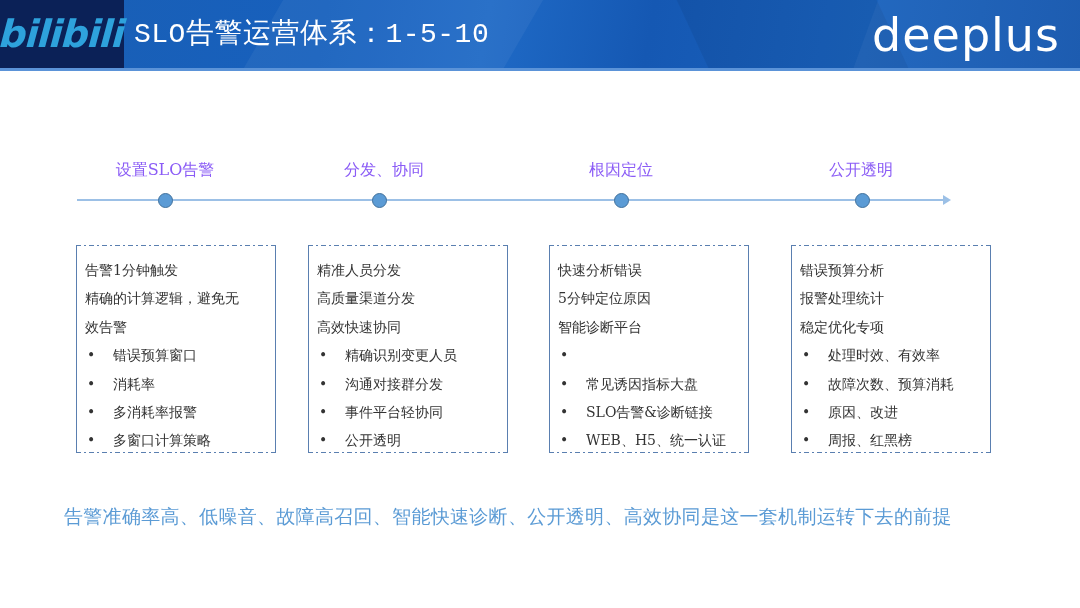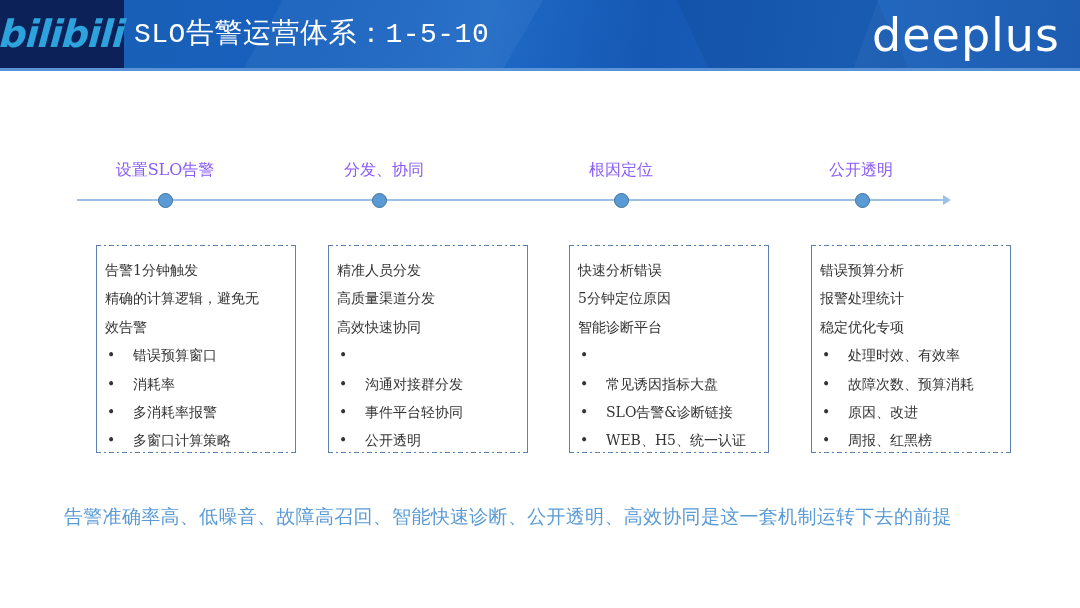--- a/index.html
+++ b/index.html
@@ -62,21 +62,20 @@
     }
     .stage-label {
       position: absolute; top: 160px; font-size: 16px; color: #8b5cf6;
       transform: translateX(-50%); white-space: nowrap; text-align: center;
     }
     .card {
       position: absolute; top: 245px; width: 200px; height: 208px;
       border: 1.5px dashed #5a7fb0; box-sizing: border-box;
       padding: 10px 0 0 8px;
       border-image: repeating-linear-gradient(90deg, #5a7fb0 0 5px, transparent 5px 8px, #5a7fb0 8px 10px, transparent 10px 13px) 1;
-      margin-left: 20px;
     }
     .card-line {
       font-size: 14px; color: #333333; height: 28.4px; line-height: 28.4px; white-space: nowrap;
     }
     .bullet-line {
       font-size: 14px; color: #333333; height: 28.4px; line-height: 28.4px; white-space: nowrap;
       display: flex;
     }
     .bullet { width: 26px; padding-left: 2px; }
     .footer-note {
@@ -133,20 +132,21 @@
       <span>多窗口计算策略</span>
     </div>
 </div>
 
 <div class="card" style="left:308px">
   <div class="card-line">精准人员分发</div>
   <div class="card-line">高质量渠道分发</div>
   <div class="card-line">高效快速协同</div>
   <div class="bullet-line">
       <span class="bullet">•</span>
+      <span>精确识别变更人员</span>
     </div>
   <div class="bullet-line">
       <span class="bullet">•</span>
       <span>沟通对接群分发</span>
     </div>
   <div class="bullet-line">
       <span class="bullet">•</span>
       <span>事件平台轻协同</span>
     </div>
   <div class="bullet-line">

